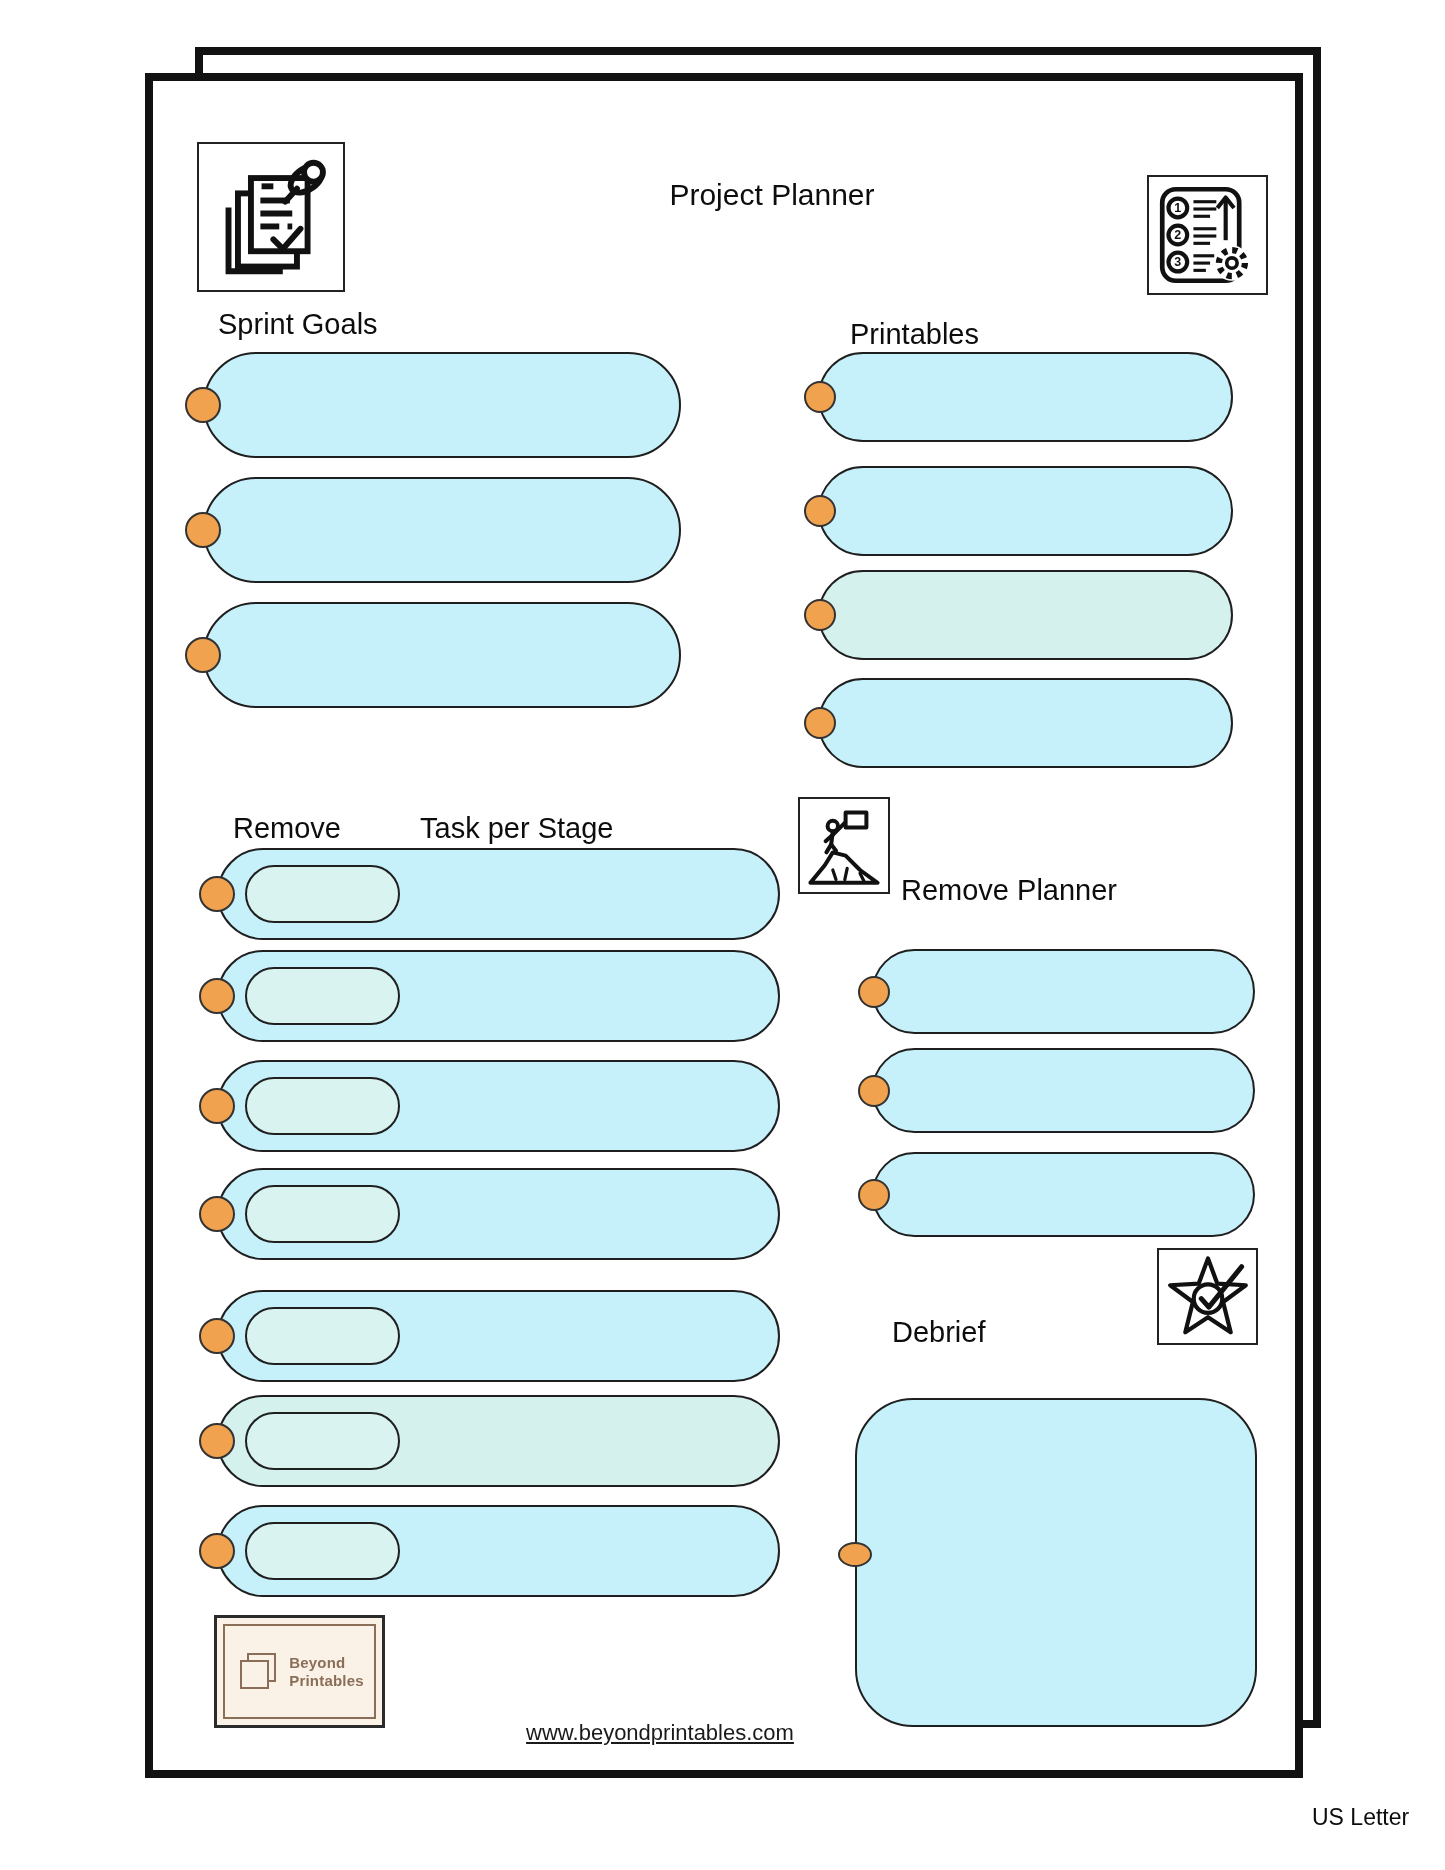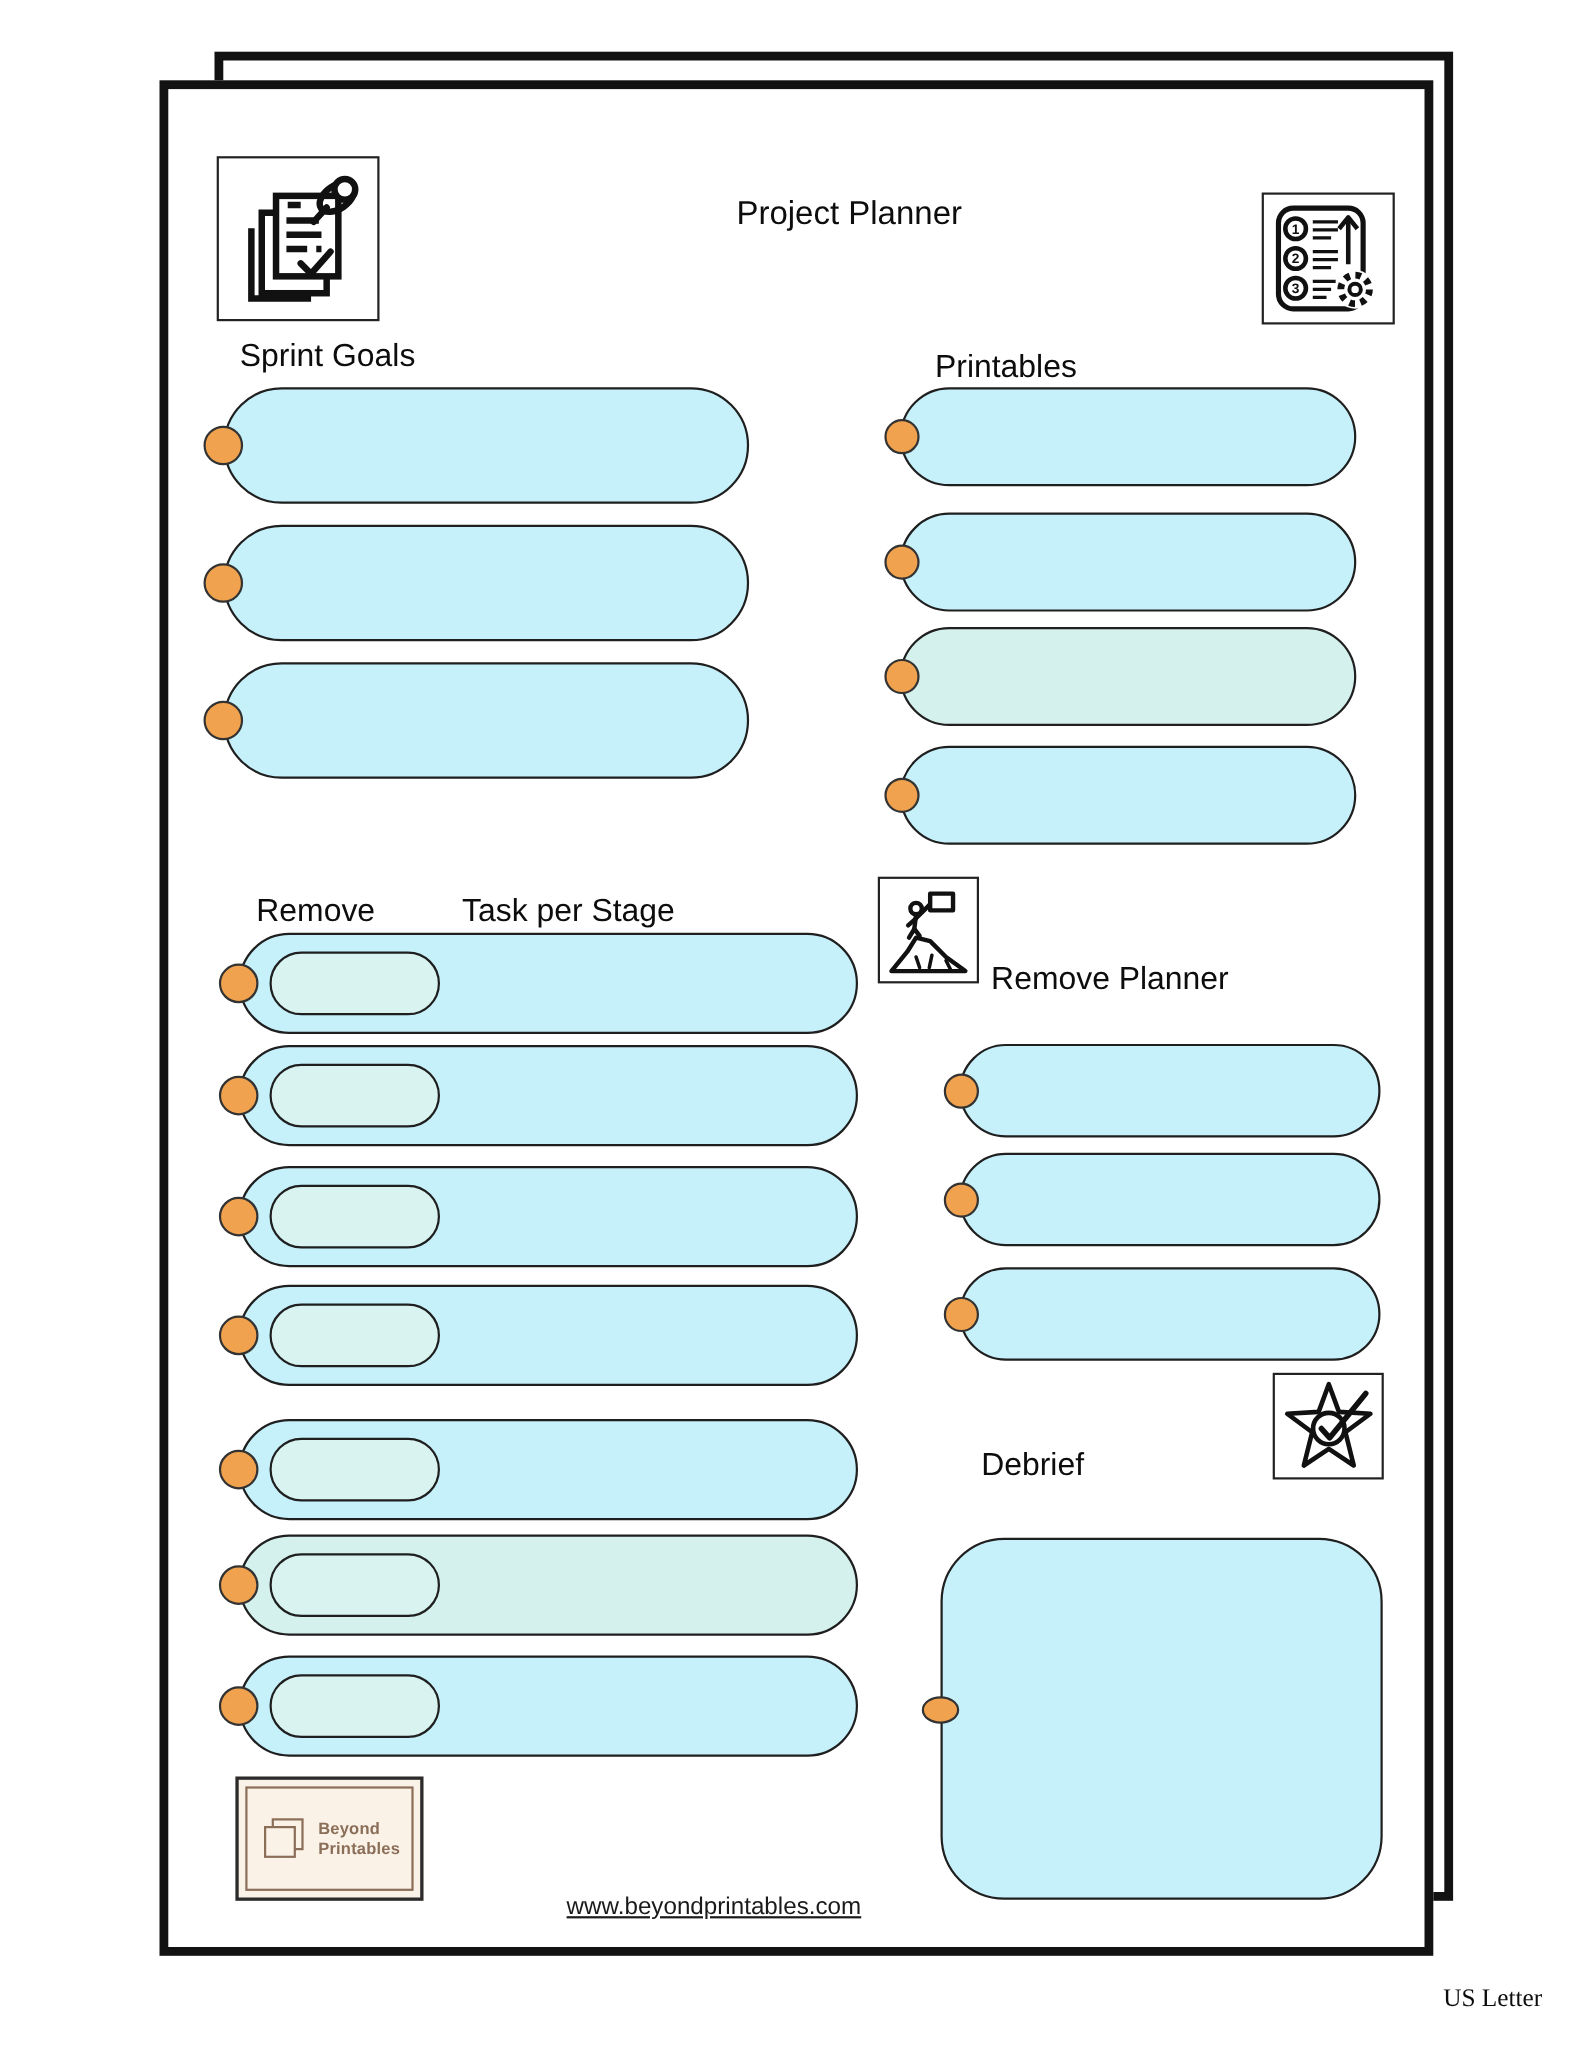--- a/index.html
+++ b/index.html
@@ -29,23 +29,23 @@
 
   .debrief-box{position:absolute;left:855px;top:1398px;width:402px;height:329px;
                background:#c6f1fb;border:2px solid #1f1f1f;border-radius:58px;box-sizing:border-box;}
 
   .logo{position:absolute;left:202px;top:1615px;width:171px;height:113px;background:#faf1e7;
         border:3px solid #2b2b2b;box-sizing:border-box;margin-left:12px;}
   .logo-inner{position:absolute;inset:6px;border:2px solid #8a6e58;display:flex;align-items:center;
               justify-content:center;gap:8px;box-sizing:border-box;}
   .logo-text{color:#8a6e58;font-size:15px;line-height:18px;font-weight:bold;letter-spacing:.2px;}
 
-  .footer-url{position:absolute;left:449px;top:1720px;width:400px;text-align:center;
+  .footer-url{position:absolute;left:460px;top:1720px;width:400px;text-align:center;
               font-size:22px;color:#1a1a1a;text-decoration:underline;}
-  .paper-size{position:absolute;left:1312px;top:1804px;font-size:23px;color:#0d0d0d;white-space:nowrap;font-family:Liberation Serif, serif;}
+  .paper-size{position:absolute;left:1312px;top:1804px;font-size:23px;color:#0d0d0d;white-space:nowrap;}
 
   svg{display:block;}
 </style>
 </head>
 <body>
 
 <div id="canvas">
 
   <div class="sheet back"></div>
   <div class="sheet front"></div>

